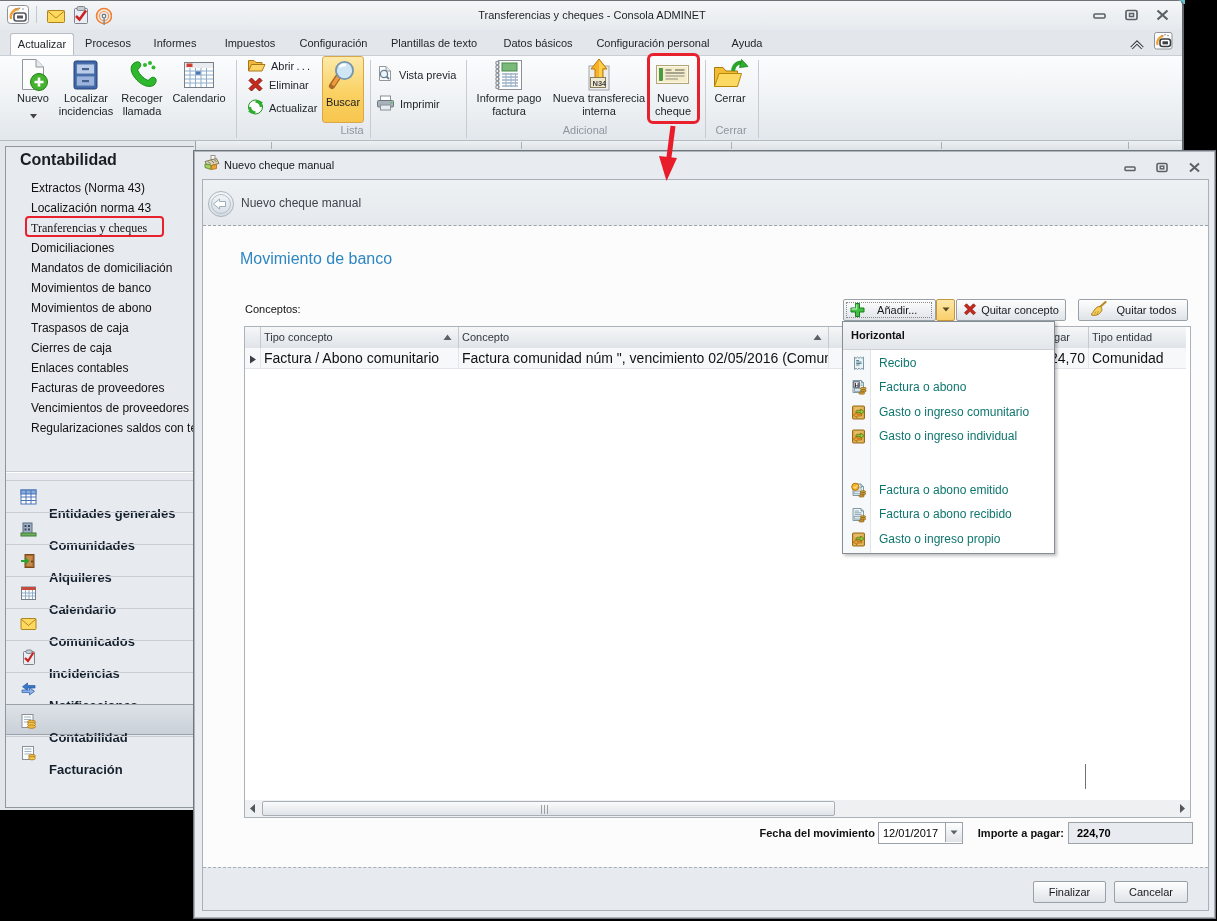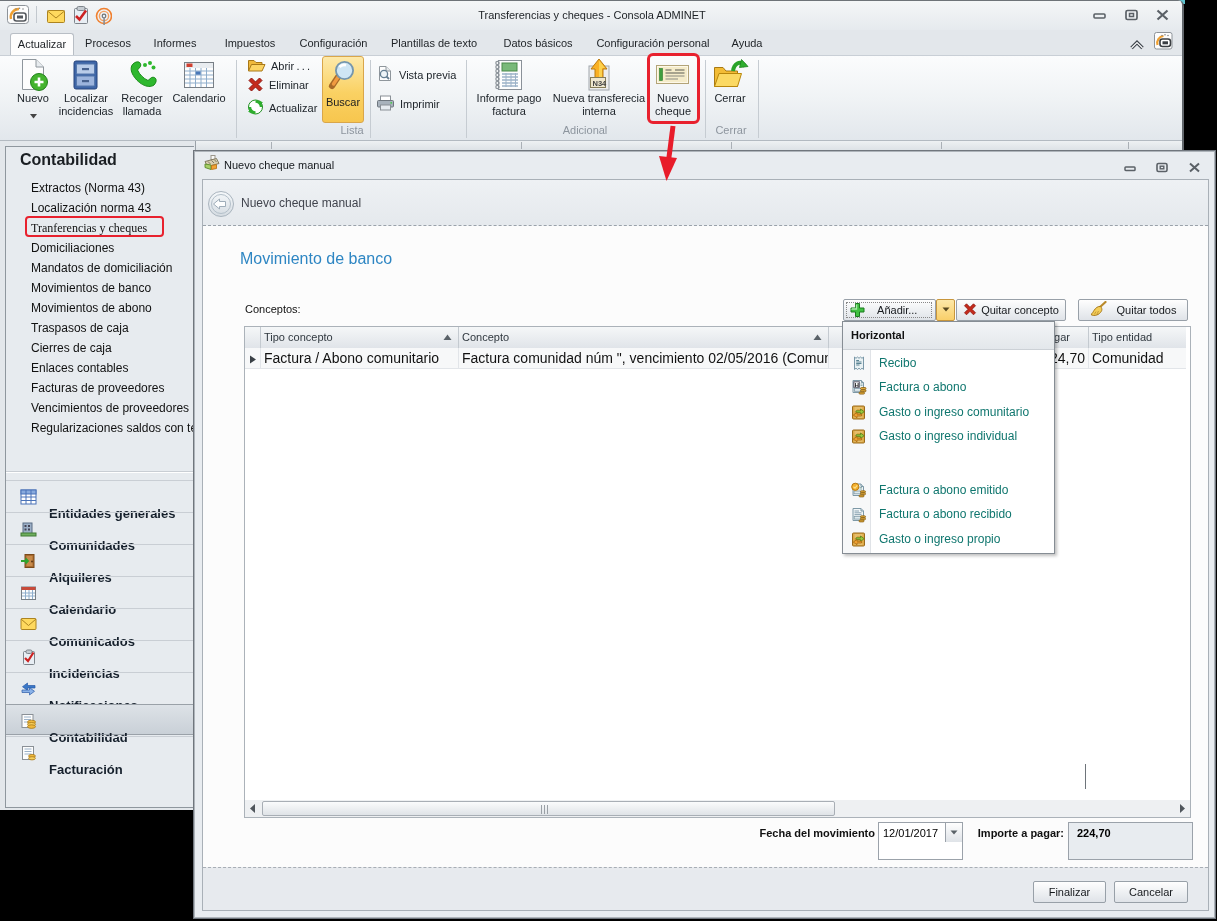--- a/index.html
+++ b/index.html
@@ -66,21 +66,21 @@
 .gh { position:absolute; top:0; height:21px; background:linear-gradient(#f5f7f8,#e0e4e9);
   border-right:1px solid #c4cad0; font-size:11px; color:#30383f; line-height:20px; white-space:nowrap; }
 .gc { position:absolute; top:21px; height:21px; border-bottom:1px solid #e2e5e9;
   font-size:14px; color:#111; line-height:20px; background:#f7f8f9; white-space:nowrap; overflow:hidden; }
 #hscroll { position:absolute; left:0px; bottom:0px; width:945px; height:17px; background:#eef0f2; }
 #hthumb { position:absolute; left:17px; top:1px; width:573px; height:15px;
   background:linear-gradient(#fafbfc,#dfe3e7); border:1px solid #a8aeb5; border-radius:2px; }
 
 #fecharow { position:absolute; left:0; top:642px; width:100%; height:22px; }
 .blbl { font-size:11px; font-weight:bold; color:#111; position:absolute; top:5px; }
-.inputbox { position:absolute; border:1px solid #9ba2aa; background:#fff; height:38px; font-size:11px; }
+.inputbox { position:absolute; border:1px solid #9ba2aa; background:#fff; height:22px; font-size:11px; }
 
 #menu { position:absolute; left:648px; top:170px; width:213px; height:233px;
   background:#fff; border:1px solid #868d94; box-shadow:2px 2px 3px rgba(0,0,0,0.25); }
 .mhead { position:absolute; left:0; width:211px; height:28px;
   background:linear-gradient(#f3f5f7,#e3e7eb); border-bottom:1px solid #ccd1d6;
   font-size:11px; font-weight:bold; color:#111; line-height:27px; padding-left:8px; }
 .mitem { position:absolute; left:36px; font-size:12px; color:#0f766e; height:24px; line-height:24px; }
 .mico { position:absolute; left:7px; }
 #gutter { position:absolute; left:0; top:0; width:28px; height:231px; background:#f7f8f9;
   border-right:1px solid #e0e3e7; }

